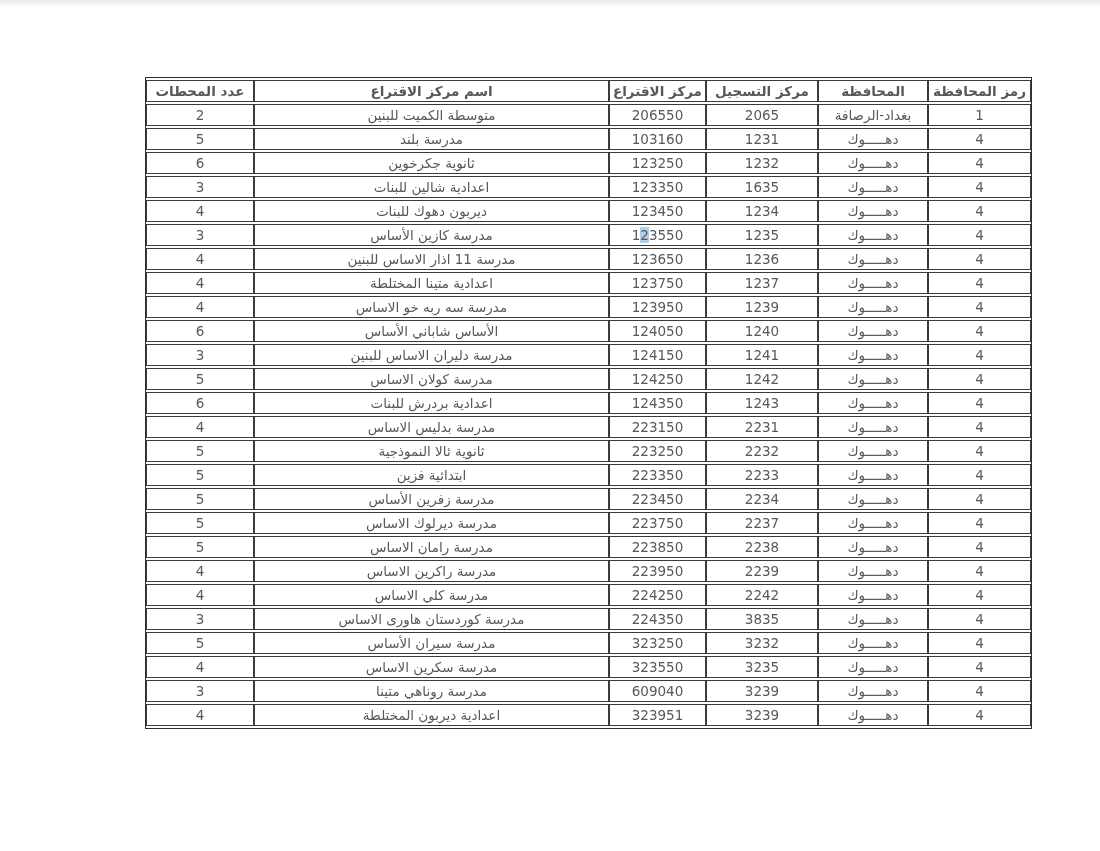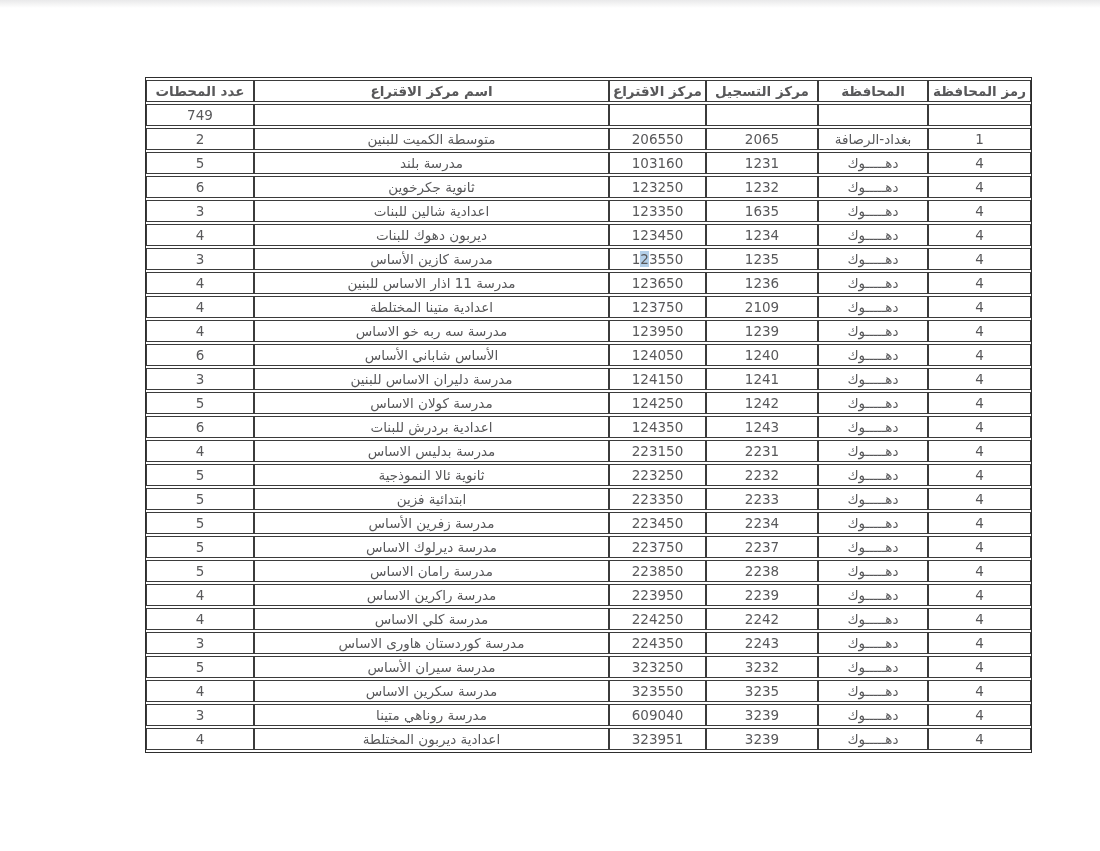--- a/index.html
+++ b/index.html
@@ -79,28 +79,20 @@
             <th>رمز المحافظة</th>
             <th>المحافظة</th>
             <th>مركز التسجيل</th>
             <th>مركز الاقتراع</th>
             <th>اسم مركز الاقتراع</th>
             <th>عدد المحطات</th>
           </tr>
       </thead>
       <tbody>
           <tr>
-            <td></td>
-            <td></td>
-            <td></td>
-            <td></td>
-            <td></td>
-            <td>749</td>
-          </tr>
-          <tr>
             <td>1</td>
             <td>بغداد-الرصافة</td>
             <td>2065</td>
             <td>206550</td>
             <td>متوسطة الكميت للبنين</td>
             <td>2</td>
           </tr>
           <tr>
             <td>4</td>
             <td>دهـــــوك</td>
@@ -145,21 +137,21 @@
             <td>4</td>
             <td>دهـــــوك</td>
             <td>1236</td>
             <td>123650</td>
             <td>مدرسة 11 اذار الاساس للبنين</td>
             <td>4</td>
           </tr>
           <tr>
             <td>4</td>
             <td>دهـــــوك</td>
-            <td>2109</td>
+            <td>1237</td>
             <td>123750</td>
             <td>اعدادية متينا المختلطة</td>
             <td>4</td>
           </tr>
           <tr>
             <td>4</td>
             <td>دهـــــوك</td>
             <td>1239</td>
             <td>123950</td>
             <td>مدرسة سه ربه خو الاساس</td>
@@ -257,21 +249,21 @@
             <td>4</td>
             <td>دهـــــوك</td>
             <td>2242</td>
             <td>224250</td>
             <td>مدرسة كلي الاساس</td>
             <td>4</td>
           </tr>
           <tr>
             <td>4</td>
             <td>دهـــــوك</td>
-            <td>2243</td>
+            <td>3835</td>
             <td>224350</td>
             <td>مدرسة كوردستان هاورى الاساس</td>
             <td>3</td>
           </tr>
           <tr>
             <td>4</td>
             <td>دهـــــوك</td>
             <td>3232</td>
             <td>323250</td>
             <td>مدرسة سيران الأساس</td>

